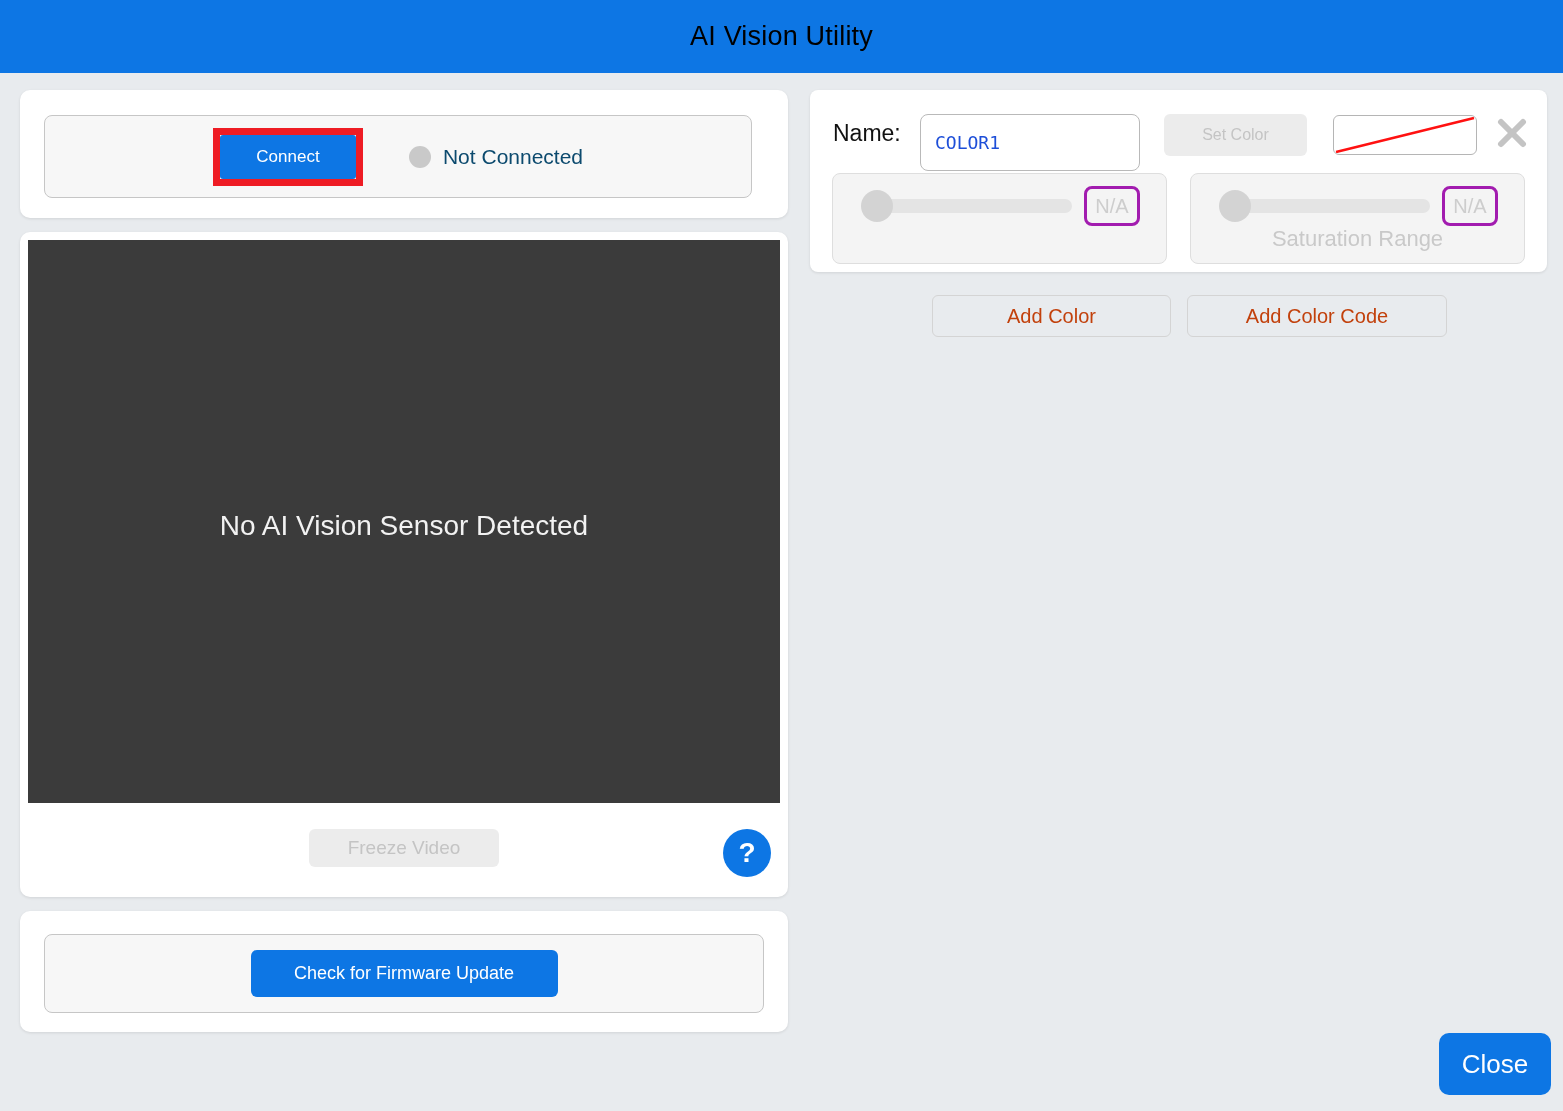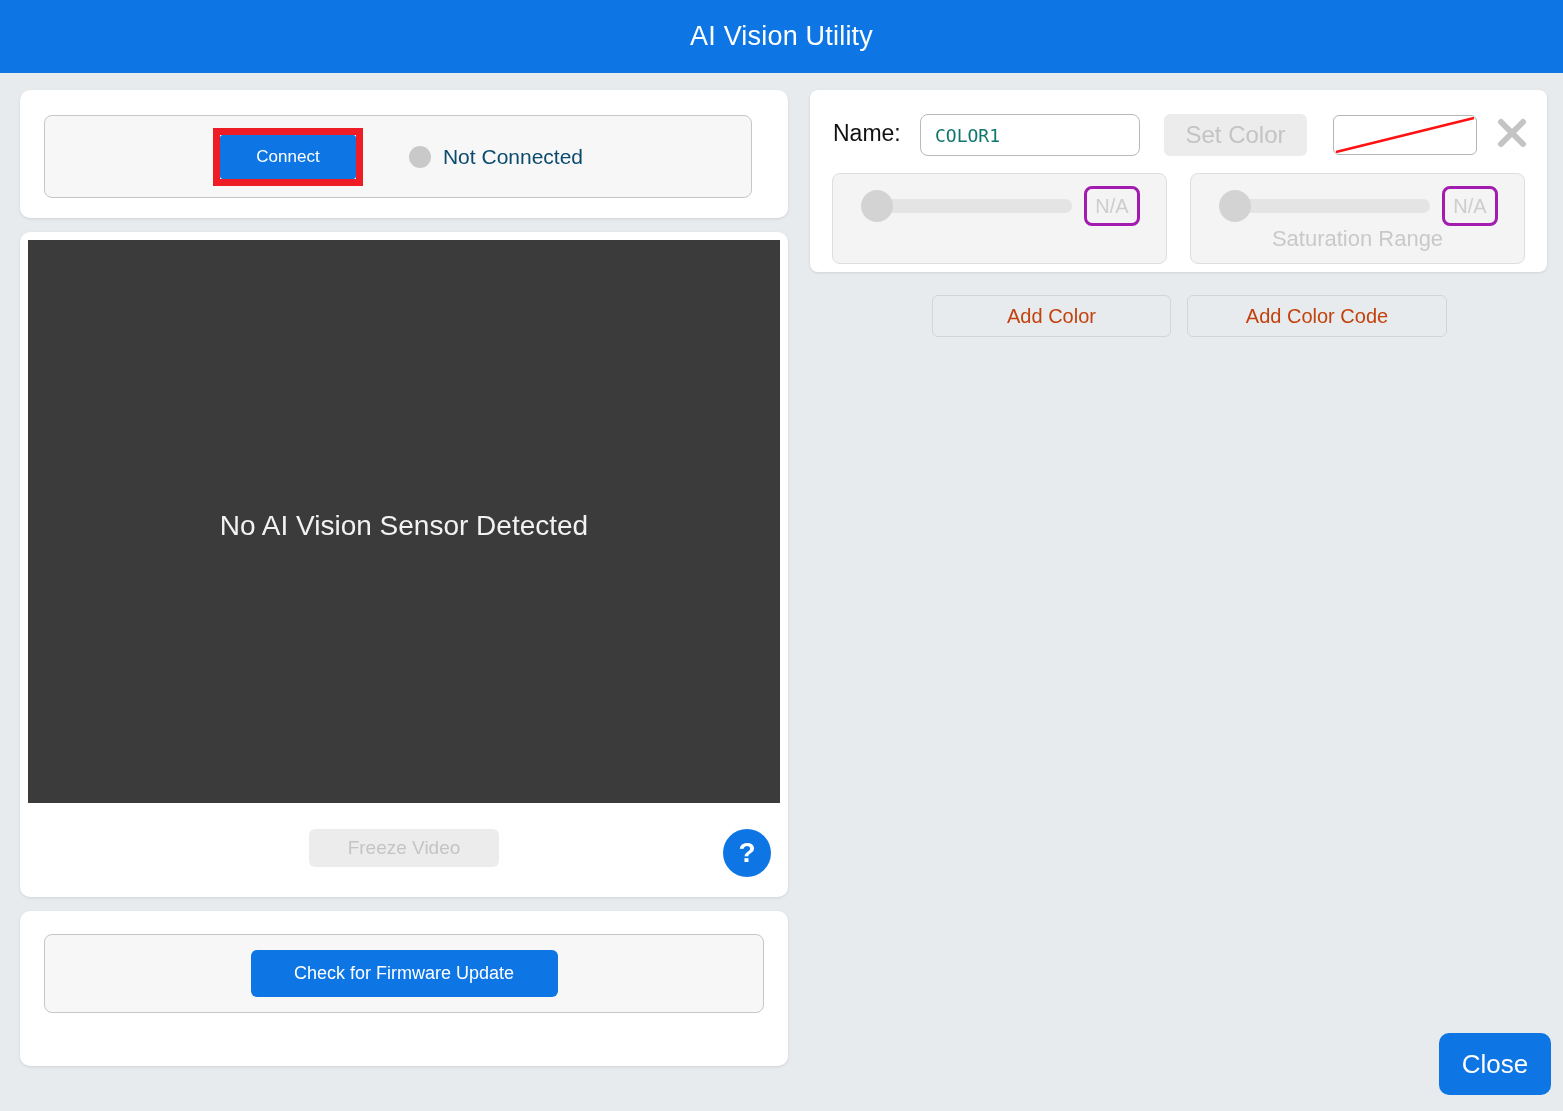--- a/index.html
+++ b/index.html
@@ -8,21 +8,21 @@
     font-family:"Liberation Sans", sans-serif;
     background:#e8ebee;
     position:relative;
     overflow:hidden;
   }
   
   .titlebar {
     position:absolute; left:0; top:0; width:1563px; height:73px;
     background:#0d76e4; display:flex; align-items:center; justify-content:center;
   }
-  .titlebar .title { color:#ffffff; font-size:27px; font-weight:500; letter-spacing:0.2px; }
+  .titlebar .title { color:#000000; font-size:27px; font-weight:500; letter-spacing:0.2px; }
 
   .card {
     position:absolute; background:#ffffff; border-radius:10px;
     box-shadow:0 1px 3px rgba(0,0,0,0.10);
   }
 
   
   .card-connect { left:20px; top:90px; width:768px; height:128px; }
   .inner-panel {
     position:absolute; background:#f7f7f7; border:1px solid #c6c6c6; border-radius:8px;
@@ -57,35 +57,35 @@
     position:absolute; left:289px; top:26px; width:190px; height:38px; font-size:19px;
   }
   .btn-help {
     position:absolute; right:17px; top:26px; width:48px; height:48px; border-radius:50%;
     background:#0d76e4; color:#fff; border:none; font-size:28px; font-weight:bold;
     display:flex; align-items:center; justify-content:center; cursor:pointer;
     font-family:"Liberation Sans", sans-serif; line-height:1;
   }
 
   
-  .card-firmware { left:20px; top:911px; width:768px; height:155px;padding-left:29px; }
+  .card-firmware { left:20px; top:911px; width:768px; height:121px;padding-left:29px; }
   .firmware-panel { left:24px; top:23px; width:720px; height:79px;
     display:flex; align-items:center; justify-content:center; }
   .btn-firmware { width:307px; height:47px; font-size:18px; font-weight:500; border-radius:6px; }
 
   
   .card-color { left:810px; top:90px; width:737px; height:182px; border-radius:8px; }
   .name-label { position:absolute; left:23px; top:30px; font-size:23px; color:#111; }
   .name-input {
-    position:absolute; left:110px; top:24px; width:220px; height:42px;
+    position:absolute; left:110px; top:24px; width:220px; height:57px;
     border:1.5px solid #b9b9b9; border-radius:8px; padding:0 14px;
-    font-family:"DejaVu Sans Mono", monospace; font-size:18px; color:#0f766e;
+    font-family:"DejaVu Sans Mono", monospace; font-size:18px; color:#1d4ed8;
     background:#fff; outline:none;
   }
-  .btn-setcolor { position:absolute; left:354px; top:24px; width:143px; height:42px; font-size:24px; }
+  .btn-setcolor { position:absolute; left:354px; top:24px; width:143px; height:42px; font-size:16px; }
   .swatch {
     position:absolute; left:523px; top:25px; width:144px; height:40px;
     background:#fff; border:1.5px solid #b5b5b5; border-radius:6px; overflow:hidden;
   }
   .swatch svg { display:block; width:100%; height:100%; }
   .btn-remove {
     position:absolute; left:686px; top:28px; width:32px; height:32px;
     background:transparent; border:none; cursor:pointer; padding:0;
   }
   .slider-panel {

